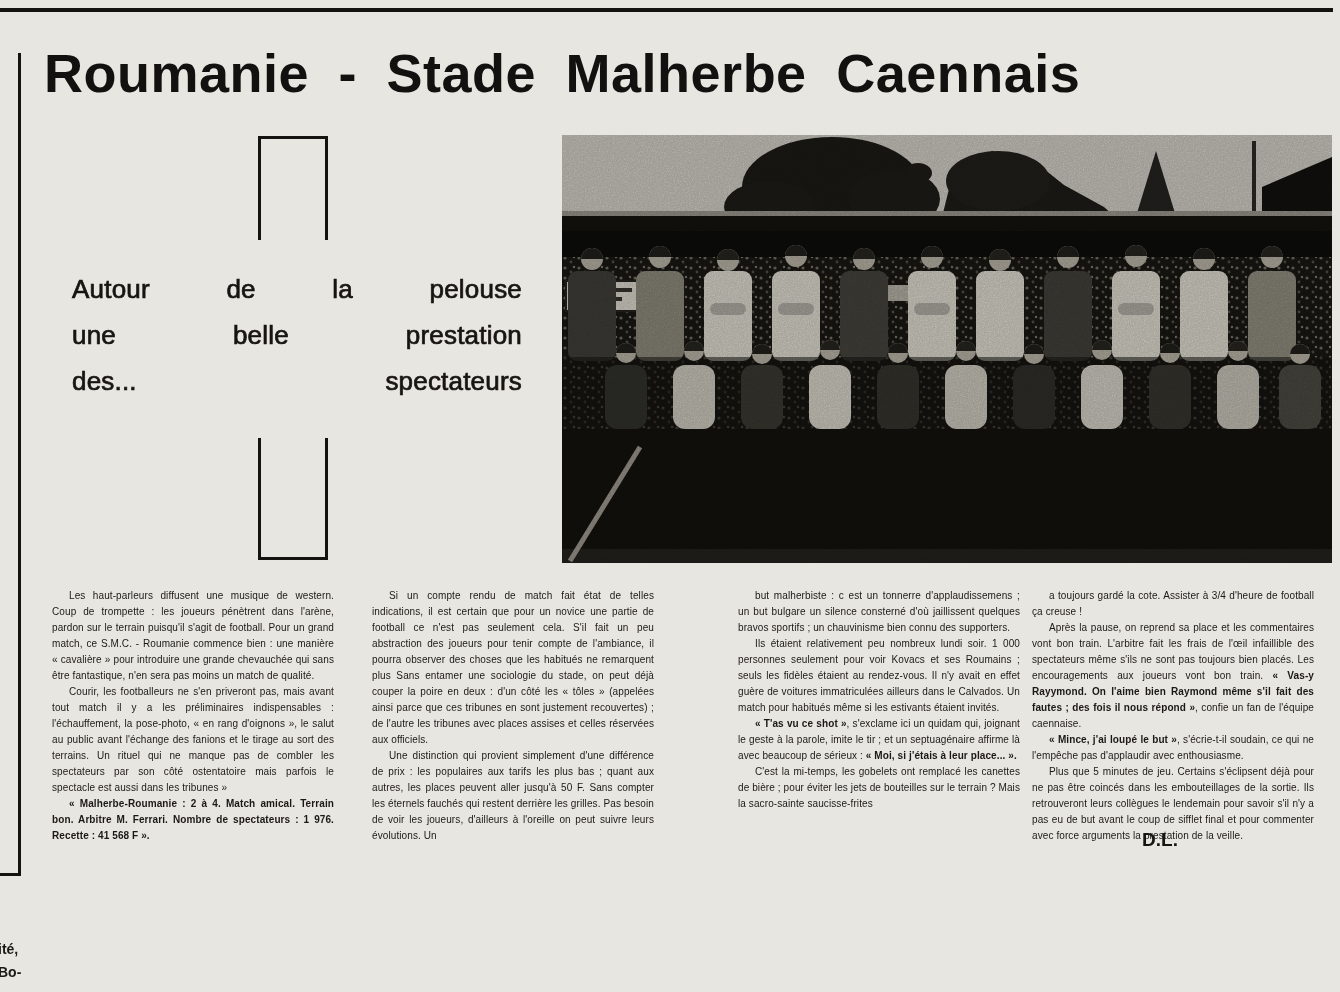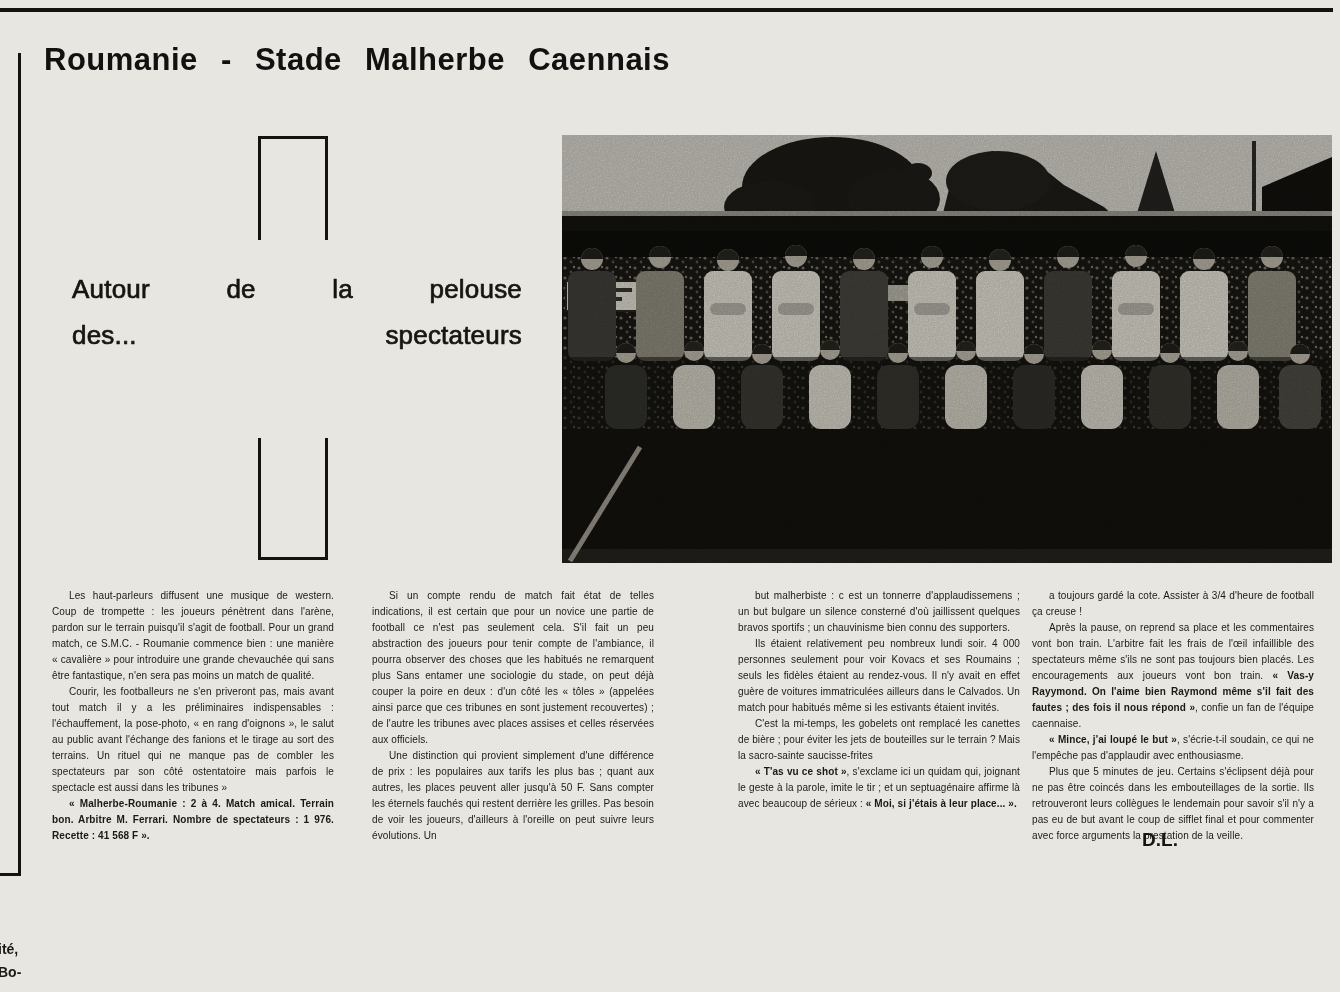--- a/index.html
+++ b/index.html
@@ -8,21 +8,21 @@
     background:#e8e6e1; color:#171512;
     font-family:"Liberation Sans", sans-serif;
   }
   .rule { position:absolute; background:#14130f; }
   .top-rule  { left:0; top:8px; width:1333px; height:4px; }
   .left-rule { left:18px; top:53px; width:3px; height:823px; }
   .left-rule-foot { left:0; top:873px; width:21px; height:3px; }
 
   .headline {
     position:absolute; left:44px; top:42px; margin:0;
-    font-size:31px; font-weight:700; letter-spacing:.5px; word-spacing:14px;
+    font-size:54px; font-weight:700; letter-spacing:.5px; word-spacing:14px;
     white-space:nowrap; color:#121110;
   }
 
   .bracket { position:absolute; left:258px; width:64px; border:3px solid #14130f; }
   .bracket-top    { top:136px; height:101px; border-bottom:none; }
   .bracket-bottom { top:438px; height:119px; border-top:none; }
 
   .subheadline {
     position:absolute; left:72px; top:266px; width:450px;
     font-size:26px; line-height:46px; font-weight:400; letter-spacing:.2px;
@@ -56,20 +56,21 @@
   <div class="rule left-rule"></div>
   <div class="rule left-rule-foot"></div>
 
   <h1 class="headline">Roumanie - Stade Malherbe Caennais</h1>
 
   <div class="bracket bracket-top"></div>
   <div class="bracket bracket-bottom"></div>
 
   <div class="subheadline">
     <div class="subline">Autour de la pelouse</div>
+    <div class="subline">une belle prestation</div>
     <div class="subline">des... spectateurs</div>
   </div>
 
   <figure class="photo">
     <svg width="770" height="428" viewBox="0 0 770 428">
       <defs>
         <filter id="grain" x="0" y="0" width="100%" height="100%">
           <feTurbulence type="fractalNoise" baseFrequency="0.8" numOctaves="2" result="n"></feTurbulence>
           <feColorMatrix in="n" type="matrix" values="0 0 0 0 0  0 0 0 0 0  0 0 0 0 0  0.6 0.6 0.6 0 0"></feColorMatrix>
         </filter>
@@ -245,23 +246,23 @@
     <p class="bold">« Malherbe-Roumanie : 2 à 4. Match amical. Terrain bon. Arbitre M. Ferrari. Nombre de spectateurs : 1 976. Recette : 41 568 F ».</p>
   </div>
 
   <div class="col col-2">
     <p>Si un compte rendu de match fait état de telles indications, il est certain que pour un novice une partie de football ce n'est pas seulement cela. S'il fait un peu abstraction des joueurs pour tenir compte de l'ambiance, il pourra observer des choses que les habitués ne remarquent plus Sans entamer une sociologie du stade, on peut déjà couper la poire en deux : d'un côté les « tôles » (appelées ainsi parce que ces tribunes en sont justement recouvertes) ; de l'autre les tribunes avec places assises et celles réservées aux officiels.</p>
     <p class="gap-lg">Une distinction qui provient simplement d'une différence de prix : les populaires aux tarifs les plus bas ; quant aux autres, les places peuvent aller jusqu'à 50 F. Sans compter les éternels fauchés qui restent derrière les grilles. Pas besoin de voir les joueurs, d'ailleurs à l'oreille on peut suivre leurs évolutions. Un</p>
   </div>
 
   <div class="col col-3">
     <p>but malherbiste : c est un tonnerre d'applaudissemens ; un but bulgare un silence consterné d'où jaillissent quelques bravos sportifs ; un chauvinisme bien connu des supporters.</p>
-    <p class="gap-sm">Ils étaient relativement peu nombreux lundi soir. 4 000 personnes seulement pour voir Kovacs et ses Roumains ; seuls les fidèles étaient au rendez-vous. Il n'y avait en effet guère de voitures immatriculées ailleurs dans le Calvados. Un match pour habitués même si les estivants étaient invités.</p>
+    <p class="gap-sm">Ils étaient relativement peu nombreux lundi soir. 1 000 personnes seulement pour voir Kovacs et ses Roumains ; seuls les fidèles étaient au rendez-vous. Il n'y avait en effet guère de voitures immatriculées ailleurs dans le Calvados. Un match pour habitués même si les estivants étaient invités.</p>
+    <p class="gap-sm"><span class="b">« T'as vu ce shot »</span><span>, s'exclame ici un quidam qui, joignant le geste à la parole, imite le tir ; et un septuagénaire affirme là avec beaucoup de sérieux : </span><span class="b">« Moi, si j'étais à leur place... ».</span></p>
     <p class="gap-sm">C'est la mi-temps, les gobelets ont remplacé les canettes de bière ; pour éviter les jets de bouteilles sur le terrain ? Mais la sacro-sainte saucisse-frites</p>
-    <p class="gap-sm"><span class="b">« T'as vu ce shot »</span><span>, s'exclame ici un quidam qui, joignant le geste à la parole, imite le tir ; et un septuagénaire affirme là avec beaucoup de sérieux : </span><span class="b">« Moi, si j'étais à leur place... ».</span></p>
   </div>
 
   <div class="col col-4">
     <p>a toujours gardé la cote. Assister à 3/4 d'heure de football ça creuse !</p>
     <p><span>Après la pause, on reprend sa place et les commentaires vont bon train. L'arbitre fait les frais de l'œil infaillible des spectateurs même s'ils ne sont pas toujours bien placés. Les encouragements aux joueurs vont bon train. </span><span class="b">« Vas-y Rayymond. On l'aime bien Raymond même s'il fait des fautes ; des fois il nous répond »</span><span>, confie un fan de l'équipe caennaise.</span></p>
     <p><span class="b">« Mince, j'ai loupé le but »</span><span>, s'écrie-t-il soudain, ce qui ne l'empêche pas d'applaudir avec enthousiasme.</span></p>
     <p>Plus que 5 minutes de jeu. Certains s'éclipsent déjà pour ne pas être coincés dans les embouteillages de la sortie. Ils retrouveront leurs collègues le lendemain pour savoir s'il n'y a pas eu de but avant le coup de sifflet final et pour commenter avec force arguments la prestation de la veille.</p>
     <div class="signature">D.L.</div>
   </div>
 

